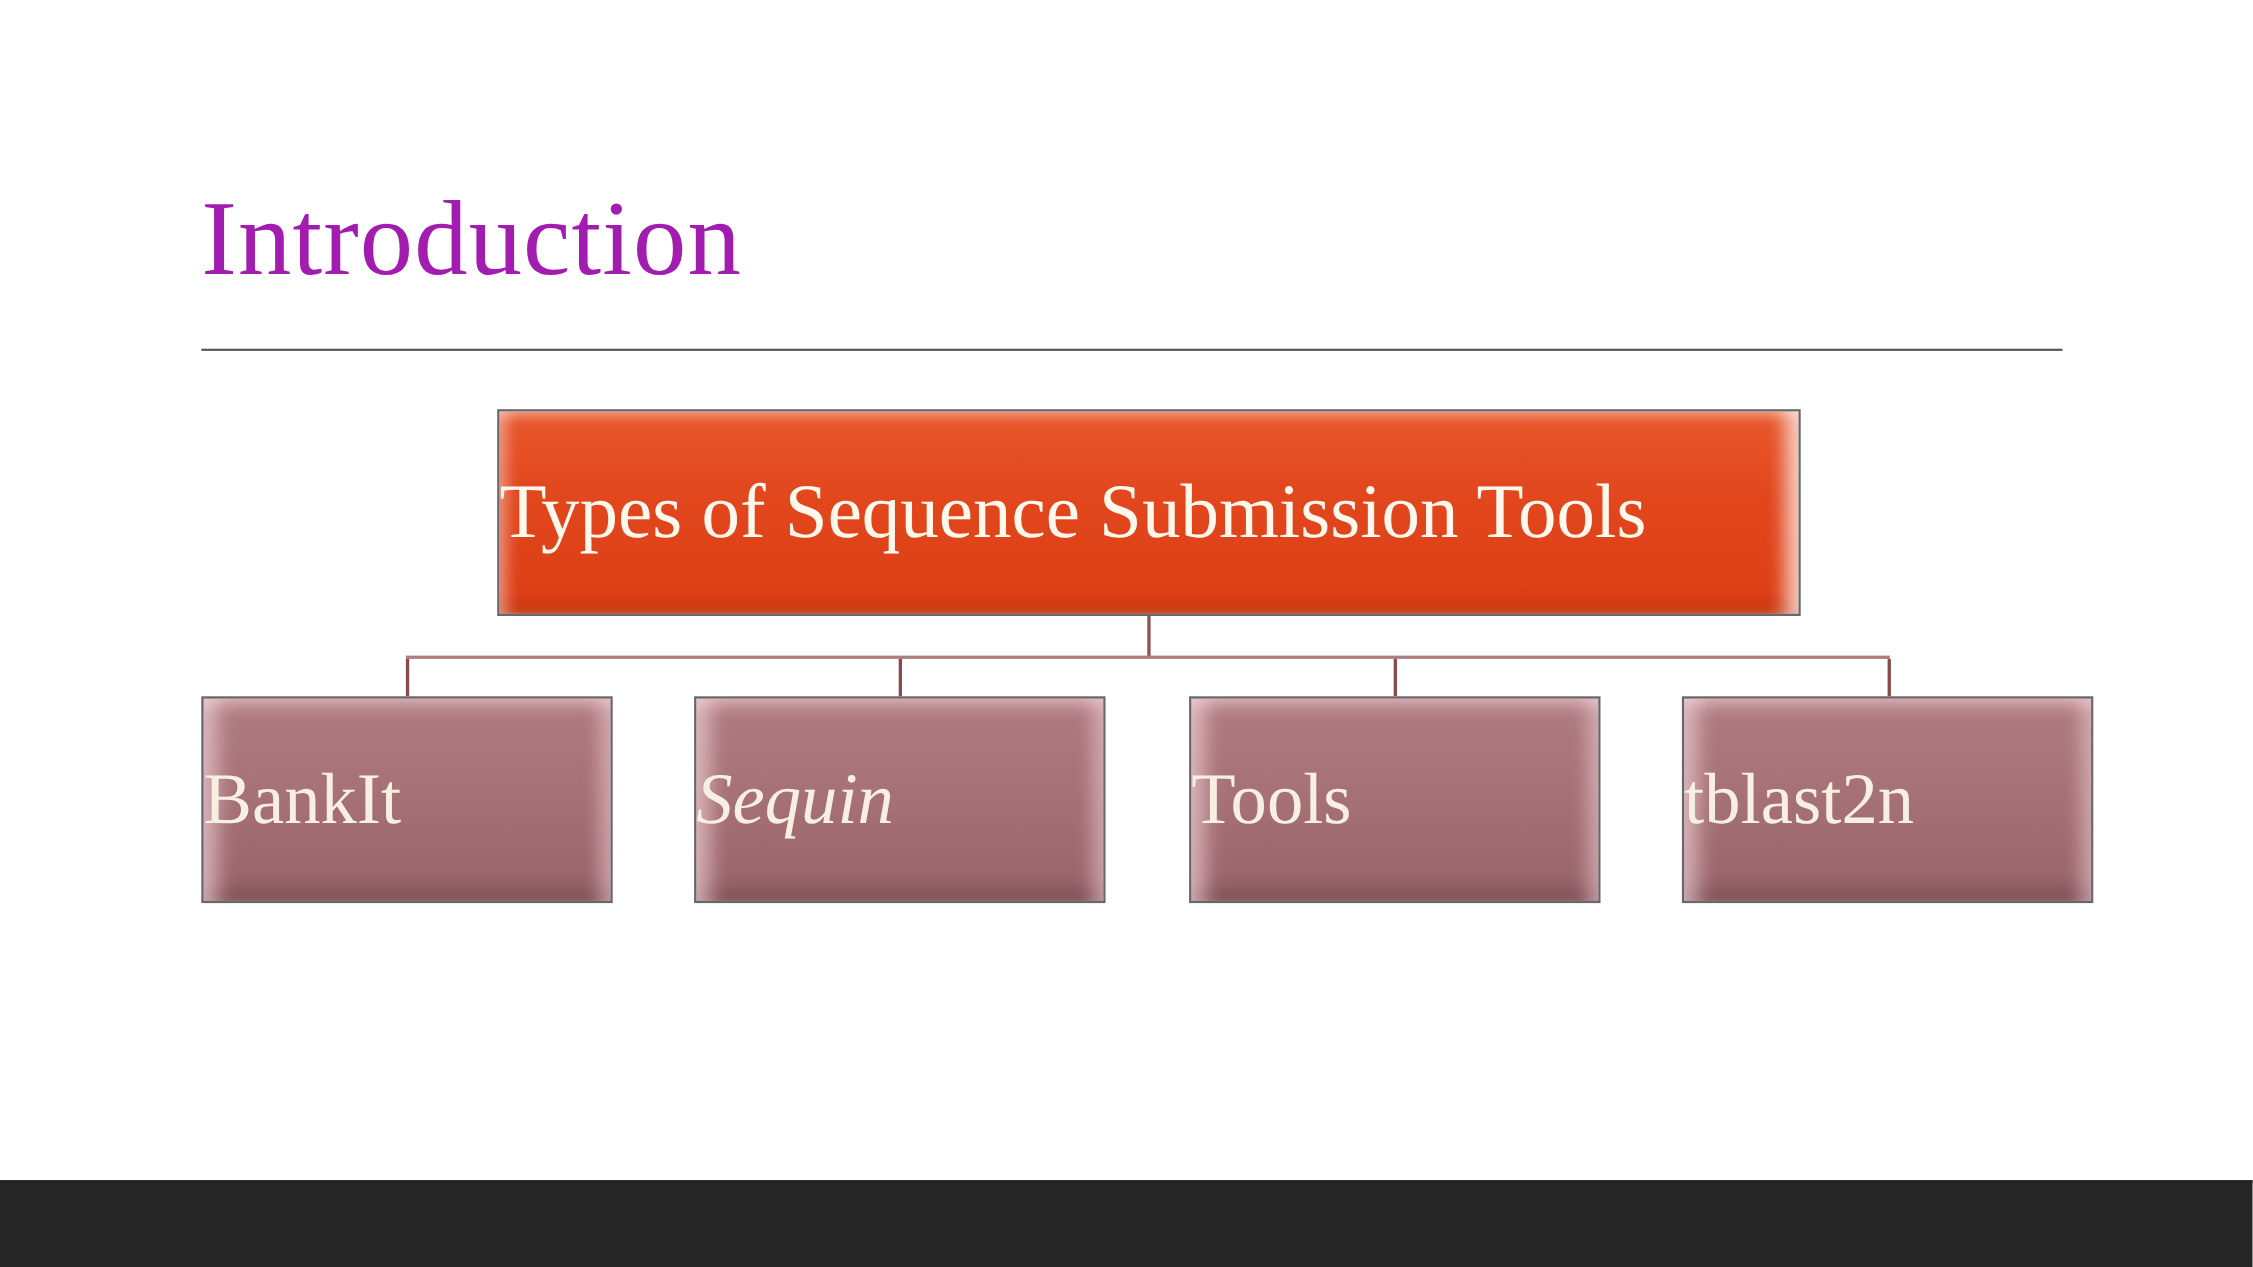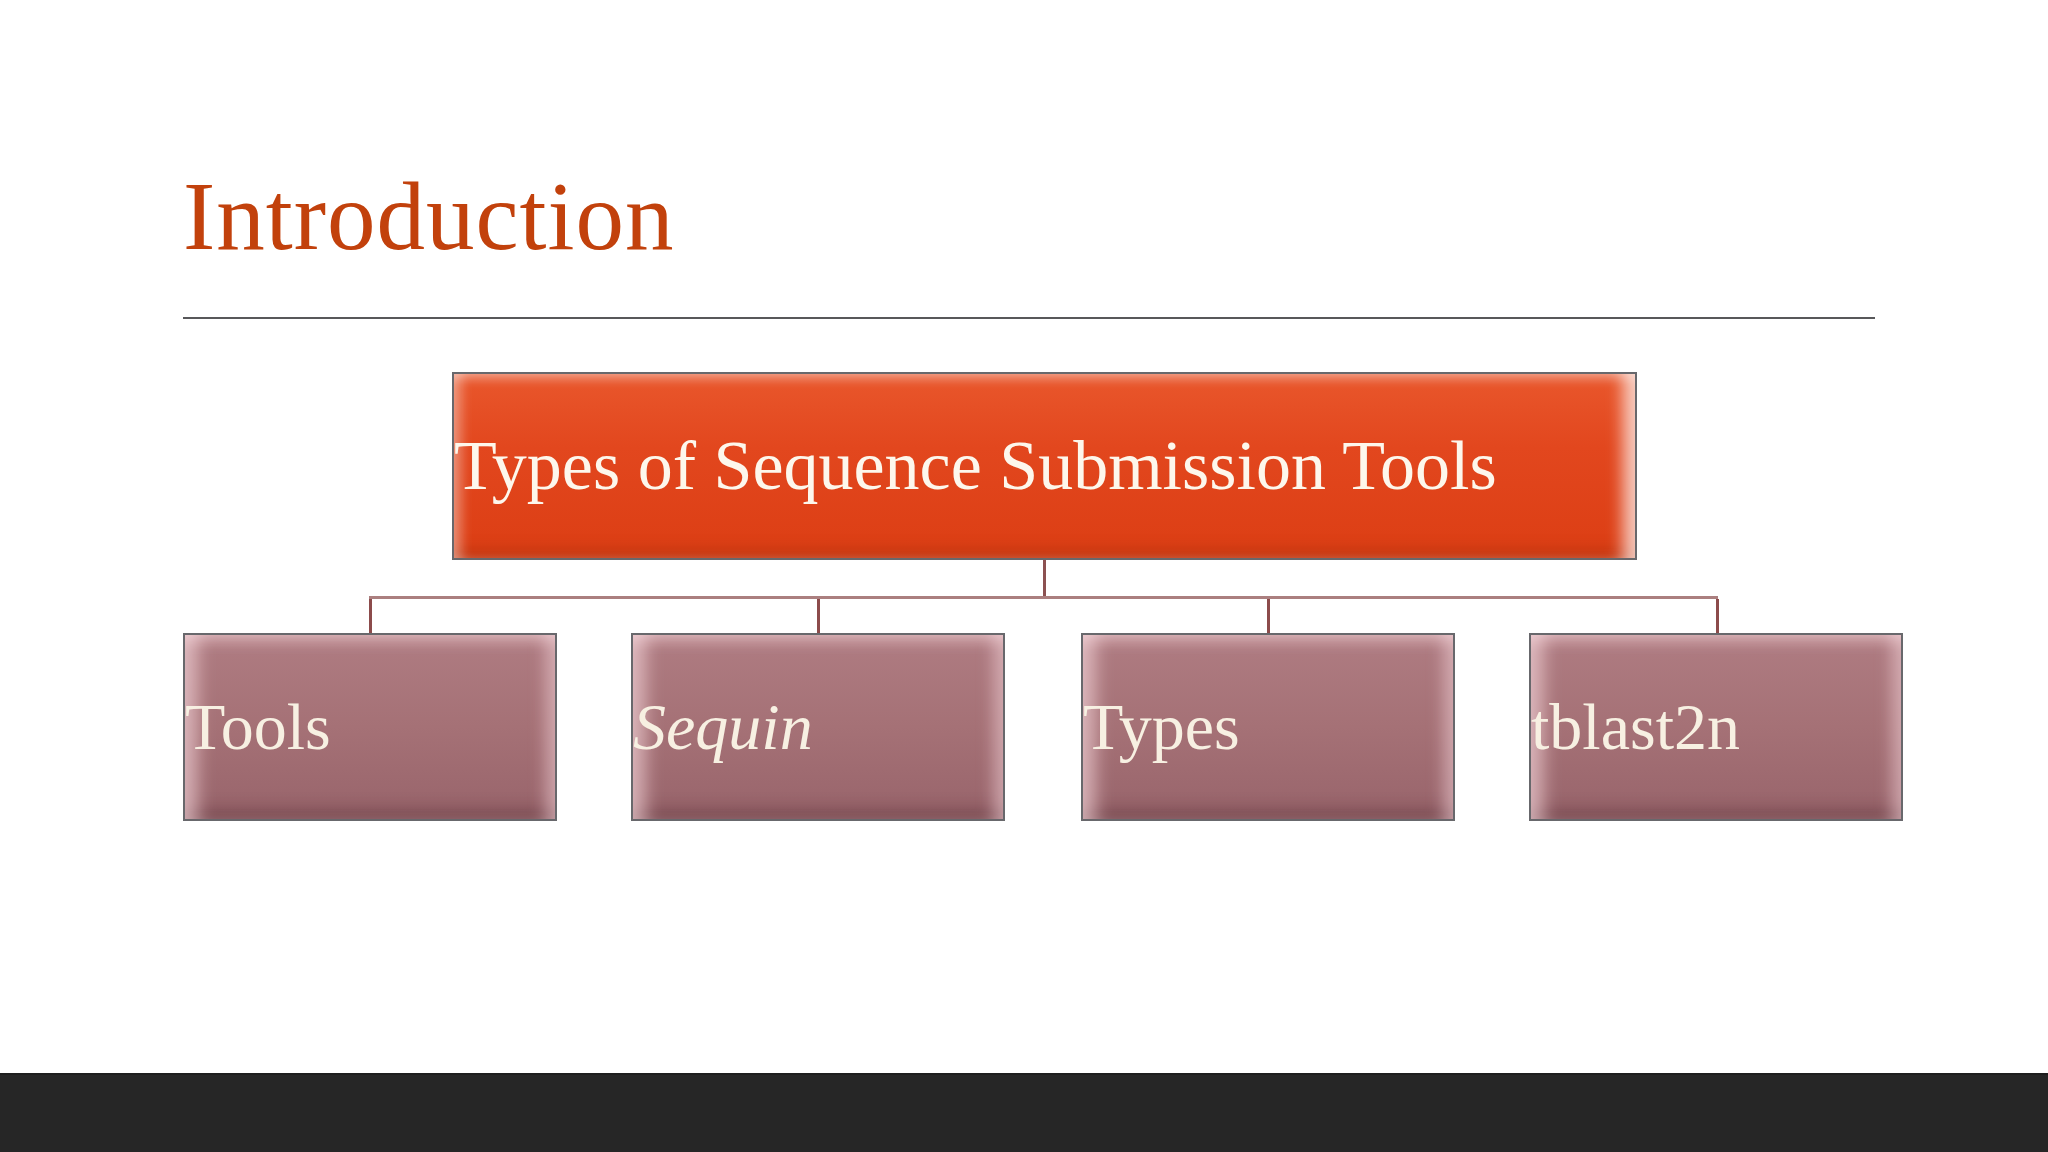--- a/index.html
+++ b/index.html
@@ -16,21 +16,21 @@
     font-family: "Liberation Serif", serif;
   }
 
   
   .page-title {
     position: absolute;
     left: 183px;
     top: 168px;
     font-size: 97px;
     line-height: 1;
-    color: #c2410c;
+    color: #a21caf;
     letter-spacing: 1px;
     white-space: nowrap;
   }
   .title-divider {
     position: absolute;
     left: 183px;
     top: 317px;
     width: 1692px;
     height: 2px;
     background: #58585a;
@@ -129,29 +129,29 @@
     </div>
 
     <div class="connector conn-stub"></div>
     <div class="connector conn-horizontal"></div>
     <div class="connector conn-vertical" id="conn-v-bankit"></div>
     <div class="connector conn-vertical" id="conn-v-sequin"></div>
     <div class="connector conn-vertical" id="conn-v-webin"></div>
     <div class="connector conn-vertical" id="conn-v-tblast2n"></div>
 
     <div class="node child-node" id="node-bankit">
-      <span>Tools</span>
+      <span>BankIt</span>
     </div>
 
     <div class="node child-node" id="node-sequin">
       <span>Sequin</span>
     </div>
 
     <div class="node child-node" id="node-webin">
-      <span>Types</span>
+      <span>Tools</span>
     </div>
 
     <div class="node child-node" id="node-tblast2n">
       <span>tblast2n</span>
     </div>
 
   </div>
 
   <div class="footer-bar"></div>
 

